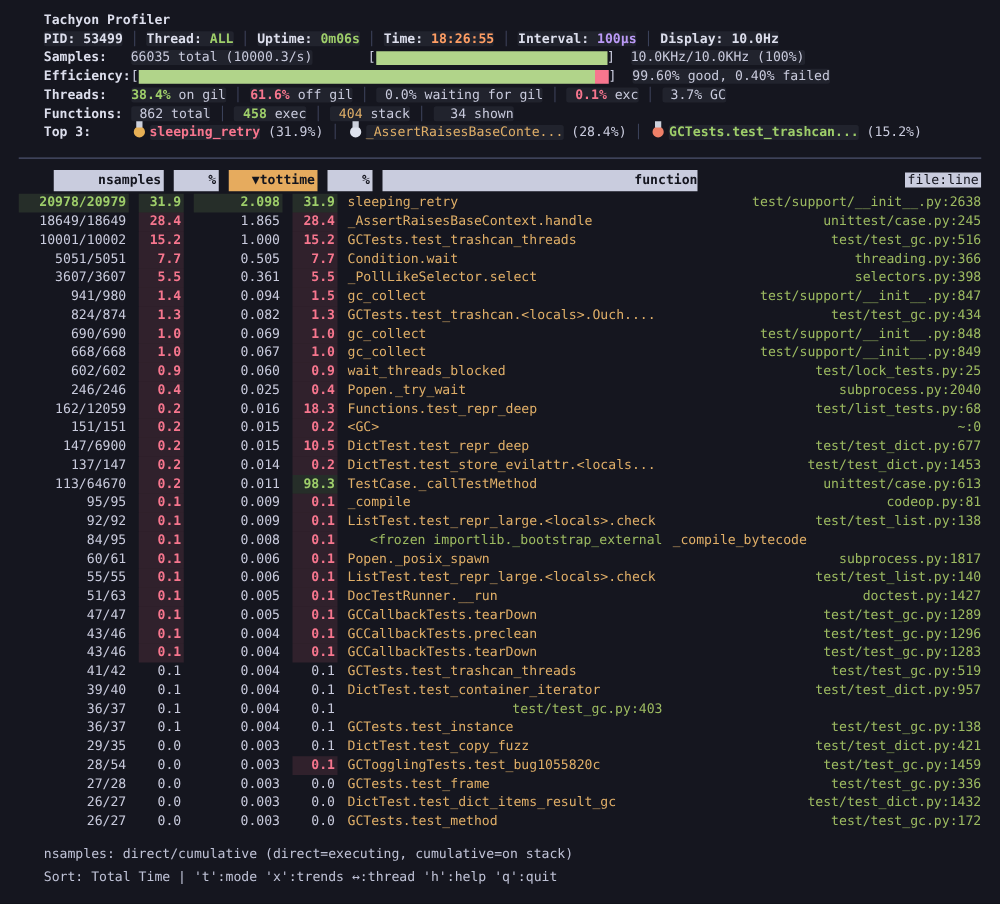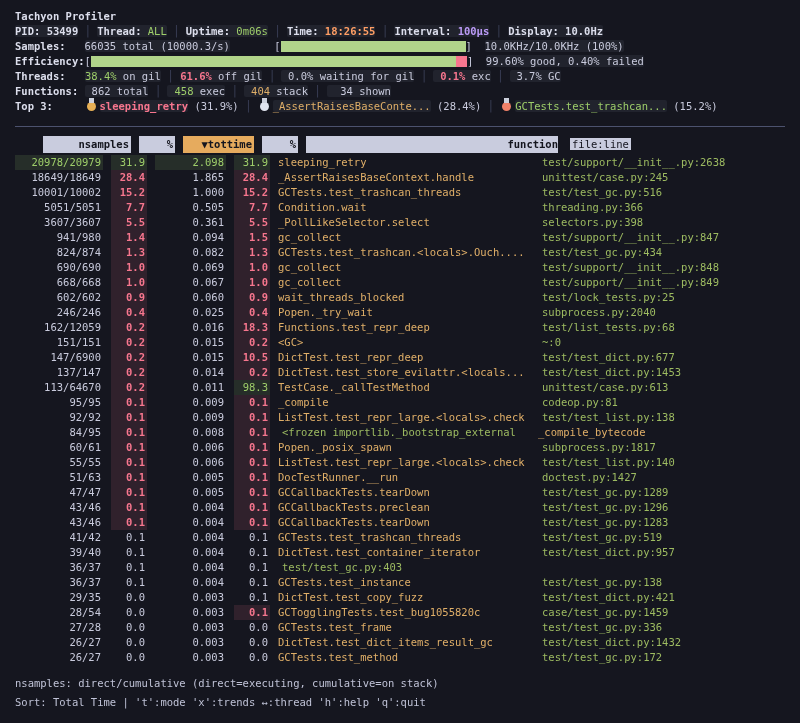--- a/index.html
+++ b/index.html
@@ -2,26 +2,26 @@
 <html><head>
 <meta charset="utf-8">
 <style>
   html,body{margin:0;padding:0;background:#0f1016;}
   .screen{
     position:relative;width:800px;height:723px;box-sizing:border-box;
     background:#15161f;overflow:hidden;padding:9px 15px 0 15px;
     font-family:"DejaVu Sans Mono","Liberation Mono",monospace;
     font-size:10.5px;color:#c9cbdd;
   }
-  .line{height:15px;line-height:15px;white-space:pre;}
+  .line{height:15px;line-height:15px;white-space:pre;margin-left:20px;}
   .title{font-weight:bold;color:#dcdeec;}
   b,.lbl{font-weight:bold;color:#dcdeec;}
   .sep{color:#3d435c;}
   .kv,.val-bg{background:rgba(202,208,240,0.07);border-radius:2px;}
-  .c-green{color:#9ece6a;font-weight:normal;}
+  .c-green{color:#9ece6a;font-weight:bold;}
   .c-red{color:#f7768e;font-weight:bold;}
   .c-gold{color:#e0af68;}
   .c-orange{color:#ff9e64;font-weight:bold;text-align:center;}
   .c-purple{color:#bb9af7;font-weight:bold;}
   .c-bold{color:#dcdeec;font-weight:bold;}
   .c-dim{color:#c9cbdd;}
   .hl-g{background:rgba(158,206,106,0.13);}
   .hl-r{background:rgba(247,118,142,0.12);}
   .bar{display:inline-block;height:11px;vertical-align:-2px;background:#23252f;}
   .bar .fill{display:inline-block;height:11px;vertical-align:top;}
@@ -37,21 +37,21 @@
   .th{background:#c9ccde;color:#14151e;font-weight:bold;white-space:pre;overflow:hidden;}
   .th.num{text-align:right;padding-right:2px;}
   .th.sorted{background:#e6ab5e;}
   .th-plain{background:transparent;}
   .th-plain .pill{background:#c9ccde;color:#14151e;padding:0 2px;}
   .th.fn{padding-left:2px;text-align:right;}
   .trow{height:15px;line-height:15px;}
   .cell{white-space:pre;overflow:hidden;}
   .cell.num{text-align:right;padding-right:2px;}
   .cell.fn{color:#e0af68;}
-  .cell.file{color:#9dbb61;padding-left:4px;}
+  .cell.file{color:#9dbb61;padding-left:4px;text-align:right;}
   .vfield{display:inline-block;text-align:right;}
   .w5{width:32px;} .w4{width:26px;}
   .medal{display:inline-block;position:relative;width:9px;height:9px;border-radius:50%;margin:0 4px 0 2px;vertical-align:-1px;}
   .medal::before{content:"";position:absolute;top:-4px;left:2px;width:5px;height:5px;background:#ccd0dc;}
   .medal-gold{background:#e7b055;}
   .medal-silver{background:#dfe3ee;z-index:1;}
   .medal-bronze{background:#ef8068;}
   .footer{color:#bfc2d6;height:19px;line-height:19px;}
   .footer-wrap{margin-top:9px;}
 </style>
@@ -317,21 +317,21 @@
         <div class="cell num c-dim">0.1</div>
         <div class="cell fn">DictTest.test_copy_fuzz</div>
         <div class="cell file">test/test_dict.py:421</div>
       </div>
       <div class="trow">
         <div class="cell num">28/54</div>
         <div class="cell num c-dim">0.0</div>
         <div class="cell num">0.003</div>
         <div class="cell num c-red hl-r">0.1</div>
         <div class="cell fn">GCTogglingTests.test_bug1055820c</div>
-        <div class="cell file">case/test_gc.py:1459</div>
+        <div class="cell file">test/test_gc.py:1459</div>
       </div>
       <div class="trow">
         <div class="cell num">27/28</div>
         <div class="cell num c-dim">0.0</div>
         <div class="cell num">0.003</div>
         <div class="cell num c-dim">0.0</div>
         <div class="cell fn">GCTests.test_frame</div>
         <div class="cell file">test/test_gc.py:336</div>
       </div>
       <div class="trow">

